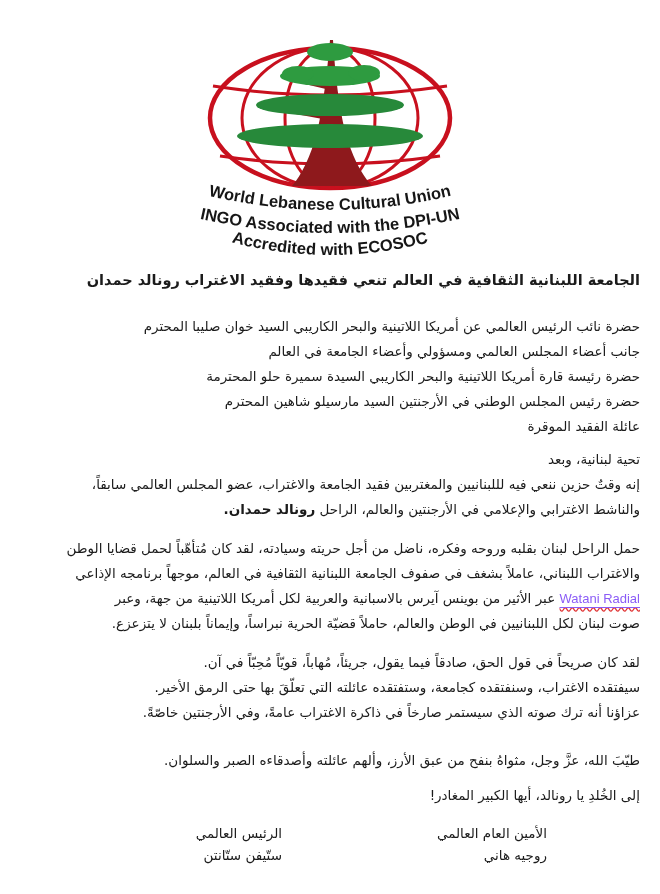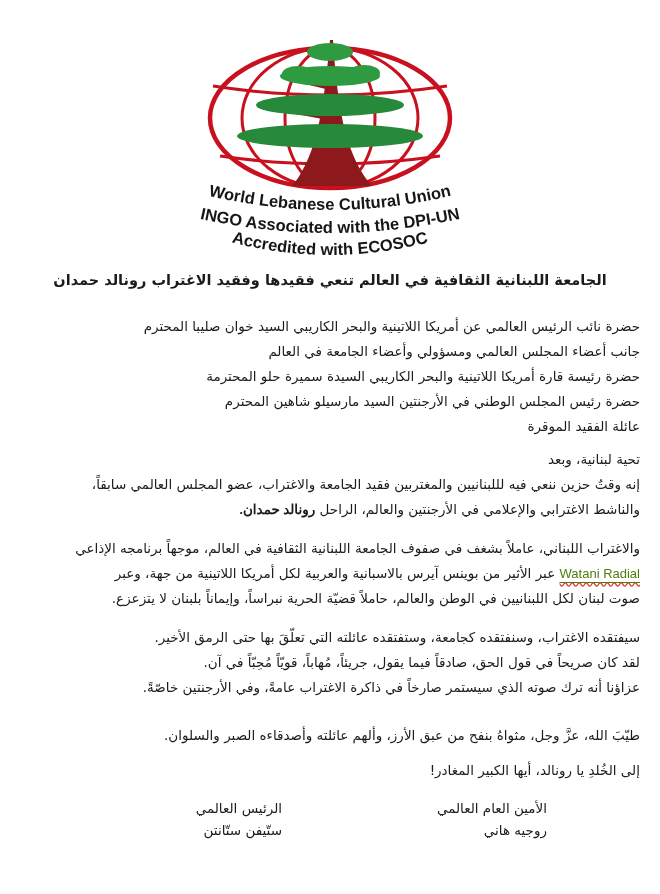--- a/index.html
+++ b/index.html
@@ -9,40 +9,40 @@
   }
   .page{position:relative;width:660px;height:894px;overflow:hidden;}
 
   
   .logo-wrap{width:300px;margin:28px auto 0 auto;}
   .logo-wrap svg{display:block;}
 
   
   .doc{width:620px;margin:0 20px;direction:rtl;}
   .line{white-space:nowrap;line-height:25px;font-size:13.5px;text-align:right;}
-  .b{font-weight:bold;font-family:Liberation Serif, serif;}
+  .b{font-weight:bold;}
   .title-line{
     margin-top:8px;font-weight:bold;font-size:14.5px;line-height:24px;
-    white-space:nowrap;text-align:center;
+    white-space:nowrap;text-align:right;
   }
   .recipients{margin-top:22px;}
   .block-gap-sm{margin-top:8px;}
   .block-gap-md{margin-top:14px;}
   .single1{margin-top:23px;}
   .single2{margin-top:10px;}
 
   .watani-wrap{
     text-decoration:underline wavy #e03131;
     text-underline-offset:4px;
   }
   .watani{
     font-family:"Liberation Sans","DejaVu Sans",sans-serif;
     font-size:13px;
     text-decoration:underline;
-    color:#4d7c0f;
+    color:#8b5cf6;
   }
 
   
   .signatures{position:relative;height:70px;margin-top:14px;direction:rtl;}
   .sig-col{position:absolute;top:0;text-align:right;font-size:13.5px;line-height:22px;}
   .sig-col.secgen{right:93px;}   
   .sig-col.president{right:358px;} 
   .sig-name{display:block;}
 </style>
 </head>
@@ -107,30 +107,31 @@
 
     <div class="block-gap-sm">
       <div class="line">تحية لبنانية، وبعد</div>
       <div class="line">إنه وقتٌ حزين ننعي فيه لللبنانيين والمغتربين فقيد الجامعة والاغتراب، عضو المجلس العالمي سابقاً،</div>
       <div class="line">
         <span>والناشط الاغترابي والإعلامي في الأرجنتين والعالم، الراحل </span><span class="b">رونالد حمدان.</span>
       </div>
     </div>
 
     <div class="block-gap-md">
+      <div class="line">حمل الراحل لبنان بقلبه وروحه وفكره، ناضل من أجل حريته وسيادته، لقد كان مُتأهّباً لحمل قضايا الوطن</div>
       <div class="line">والاغتراب اللبناني، عاملاً بشغف في صفوف الجامعة اللبنانية الثقافية في العالم، موجهاً برنامجه الإذاعي</div>
       <div class="line">
         <span class="watani-wrap"><span class="watani">Watani Radial</span></span><span> عبر الأثير من بوينس آيرس بالاسبانية والعربية لكل أمريكا اللاتينية من جهة، وعبر</span>
       </div>
       <div class="line">صوت لبنان لكل اللبنانيين في الوطن والعالم، حاملاً قضيّة الحرية نبراساً، وإيماناً بلبنان لا يتزعزع.</div>
     </div>
 
     <div class="block-gap-md">
+      <div class="line">لقد كان صريحاً في قول الحق، صادقاً فيما يقول، جريئاً، مُهاباً، قويّاً مُحِبّاً في آن.</div>
       <div class="line">سيفتقده الاغتراب، وسنفتقده كجامعة، وستفتقده عائلته التي تعلّقَ بها حتى الرمق الأخير.</div>
-      <div class="line">لقد كان صريحاً في قول الحق، صادقاً فيما يقول، جريئاً، مُهاباً، قويّاً مُحِبّاً في آن.</div>
       <div class="line">عزاؤنا أنه ترك صوته الذي سيستمر صارخاً في ذاكرة الاغتراب عامةً، وفي الأرجنتين خاصّةً.</div>
     </div>
 
     <div class="line single1">طيّبَ الله، عزَّ وجل، مثواهُ بنفح من عبق الأرز، وألهم عائلته وأصدقاءه الصبر والسلوان.</div>
 
     <div class="line single2">إلى الخُلدِ يا رونالد، أيها الكبير المغادر!</div>
 
     <div class="signatures">
       <div class="sig-col secgen">
         <span>الأمين العام العالمي</span>

